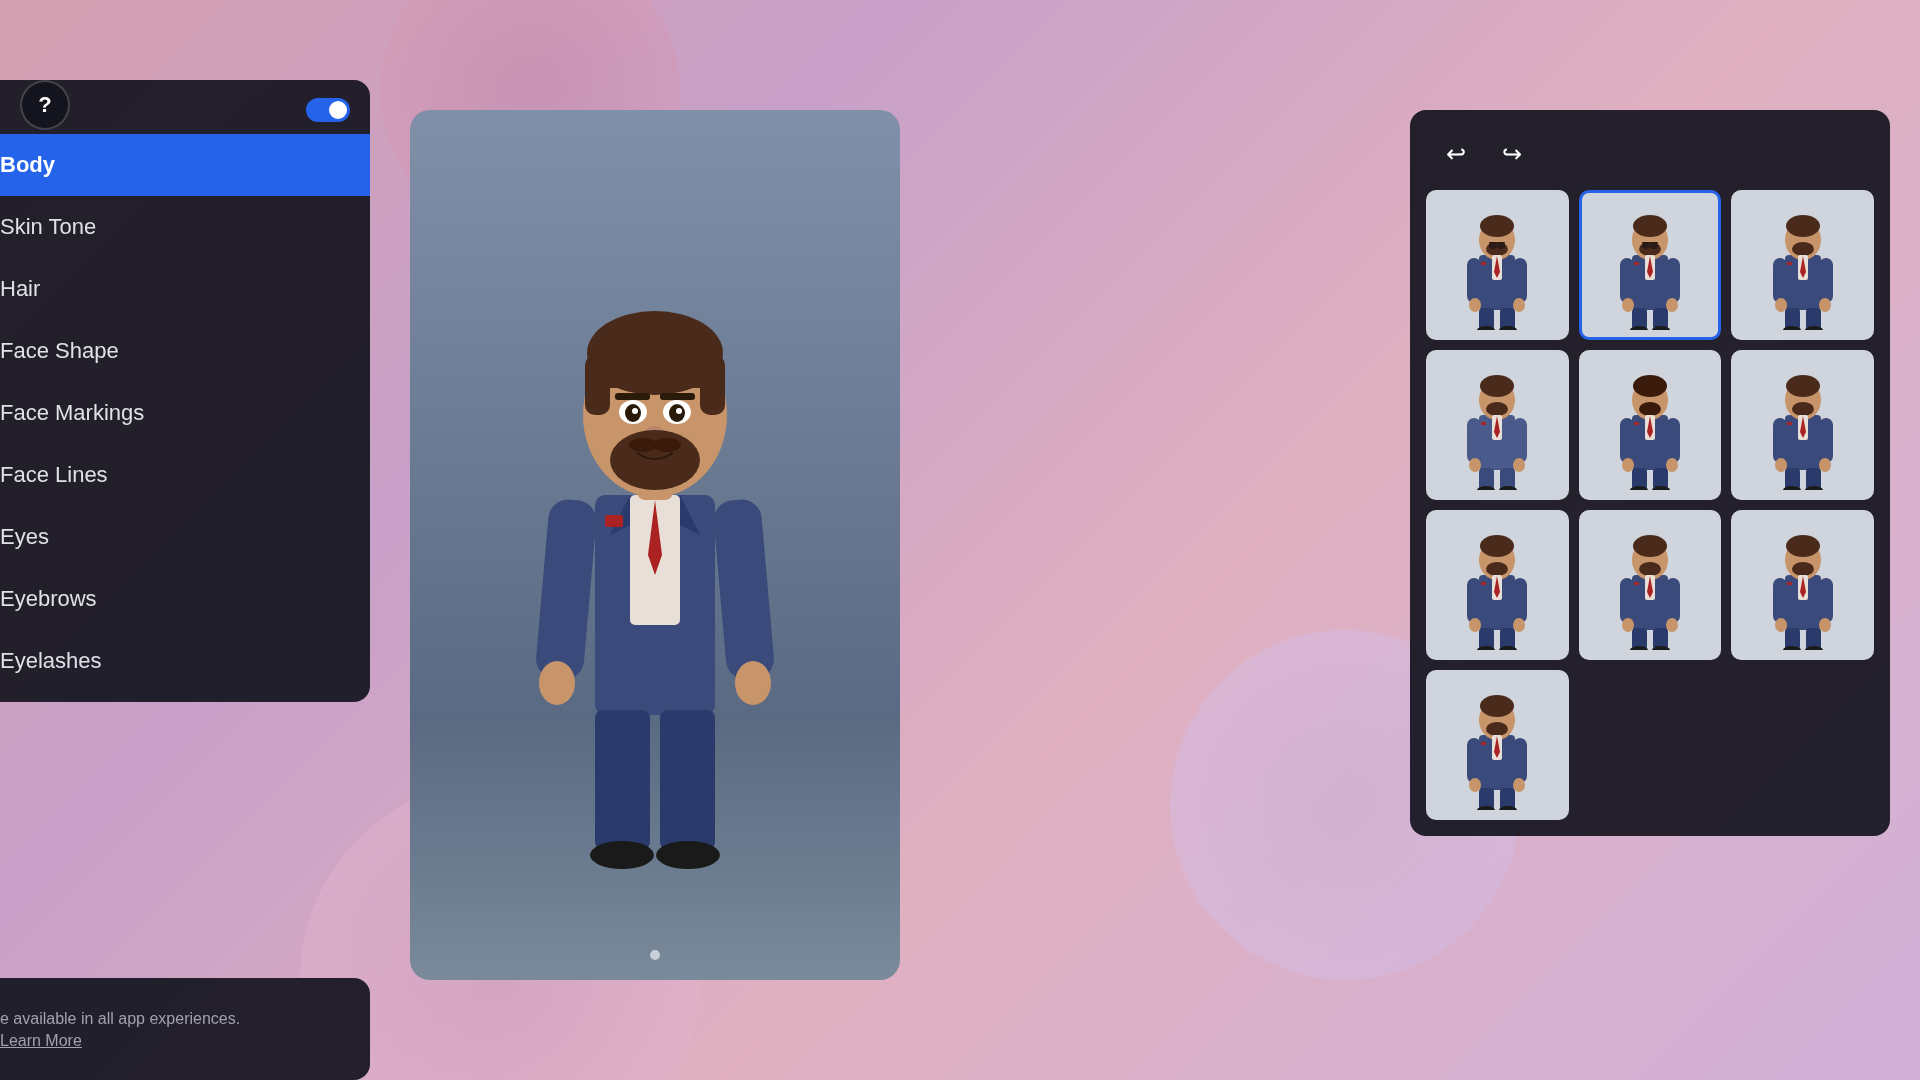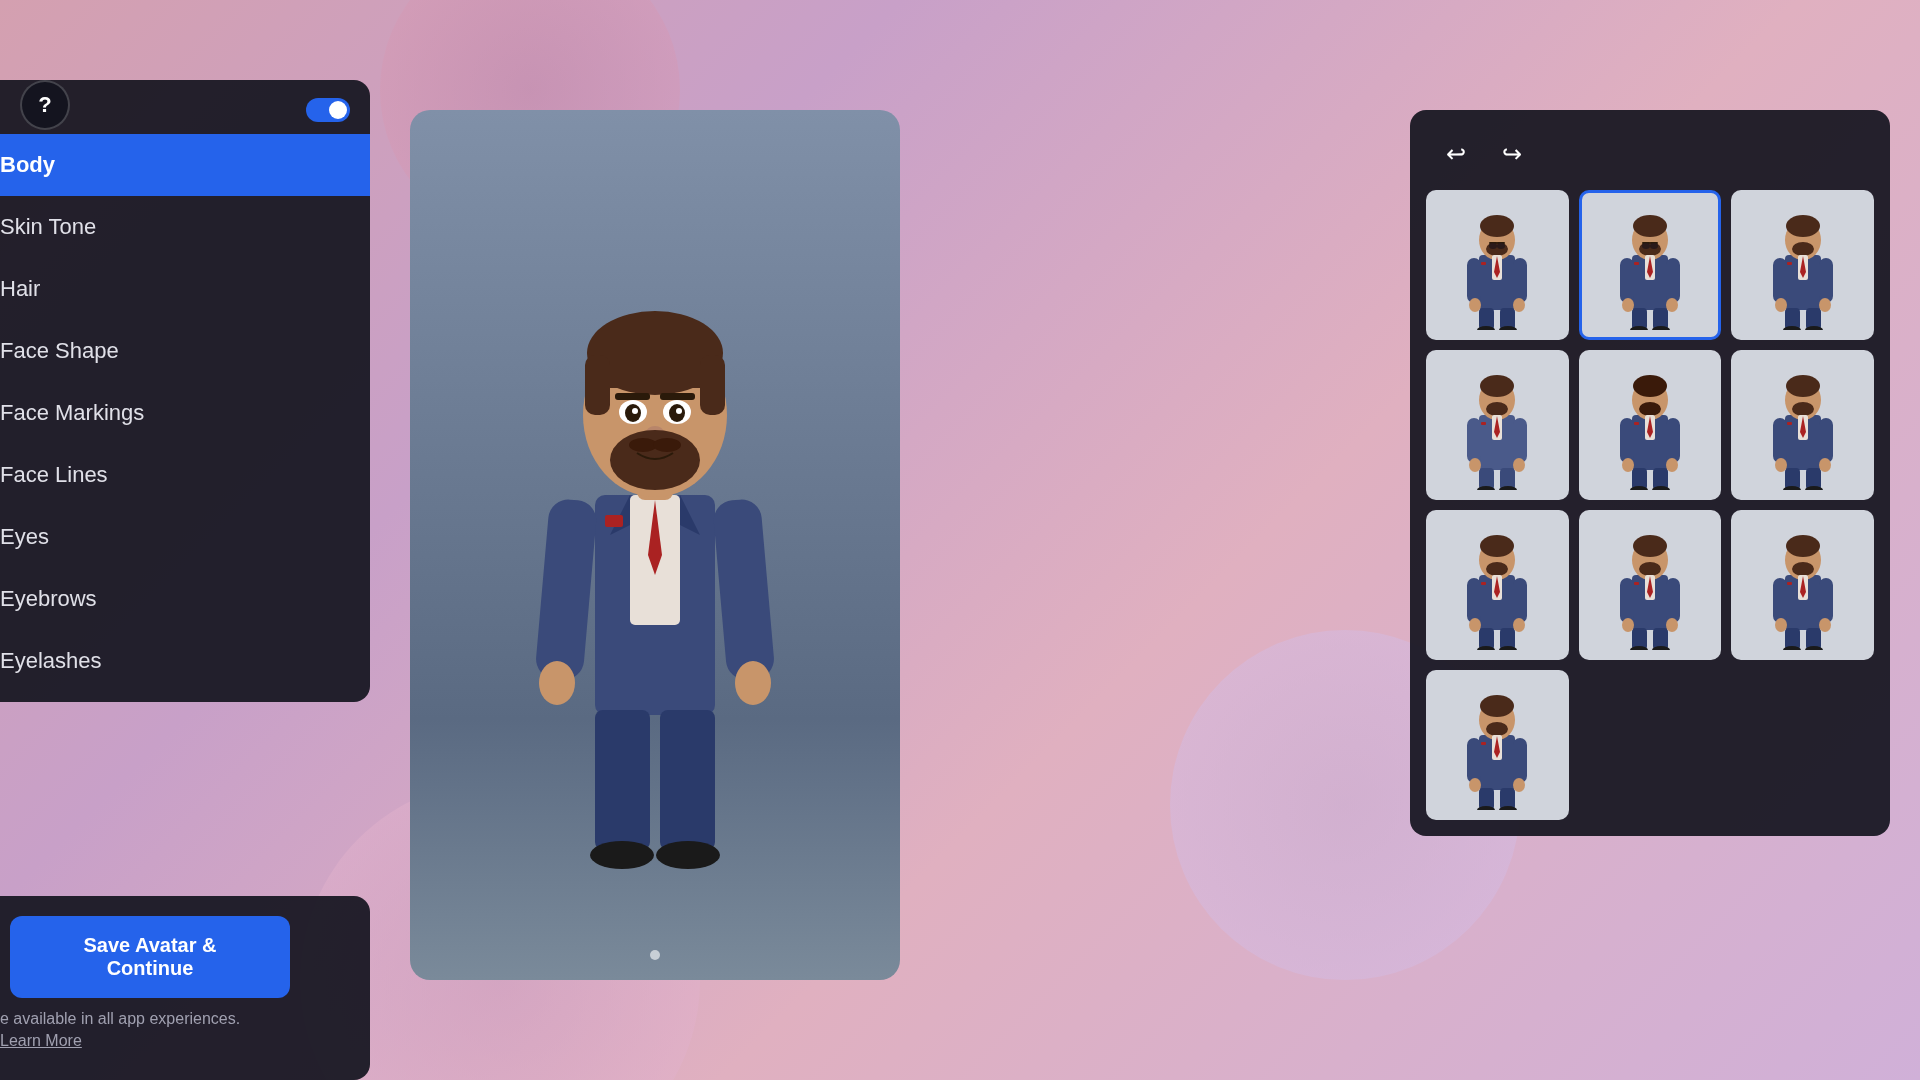--- a/index.html
+++ b/index.html
@@ -271,21 +271,20 @@
   <div class="nav-item">Hair</div>
   <div class="nav-item">Face Shape</div>
   <div class="nav-item">Face Markings</div>
   <div class="nav-item">Face Lines</div>
   <div class="nav-item">Eyes</div>
   <div class="nav-item">Eyebrows</div>
   <div class="nav-item">Eyelashes</div>
 </div>
 
 <div class="left-panel-bottom">
-  <button class="save-button">Save Avatar &amp; Continue</button>
   <div class="bottom-text">e available in all app experiences.</div>
   <div class="bottom-link">Learn More</div>
 </div>
 
 <div class="center-panel">
   <div class="avatar-container">
 
     <svg class="avatar-svg" viewBox="0 0 340 680">
 
       <rect x="110" y="290" width="120" height="220" rx="10" fill="#3a4a7a"></rect>

